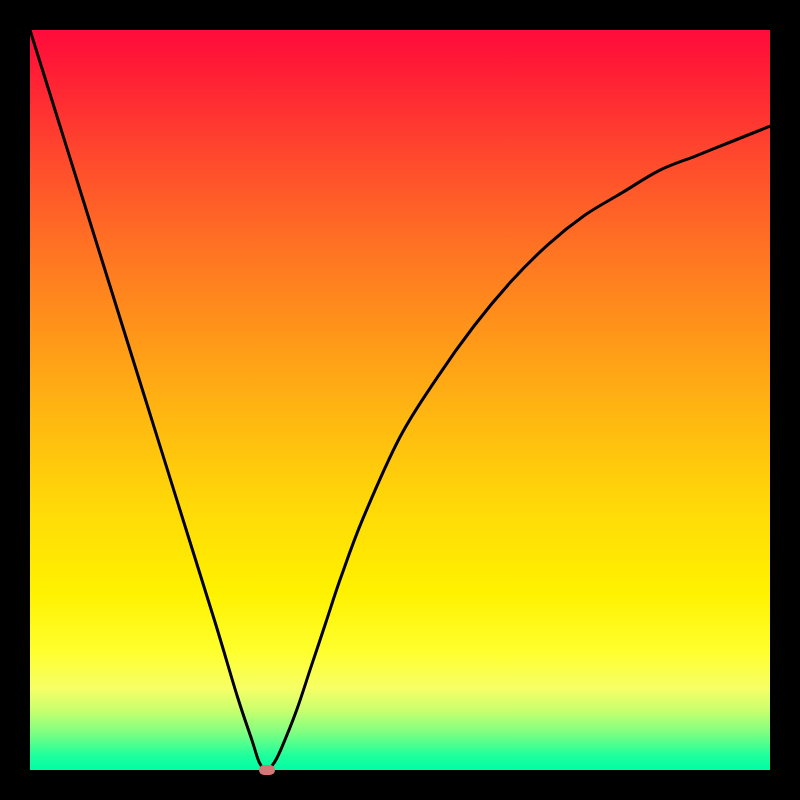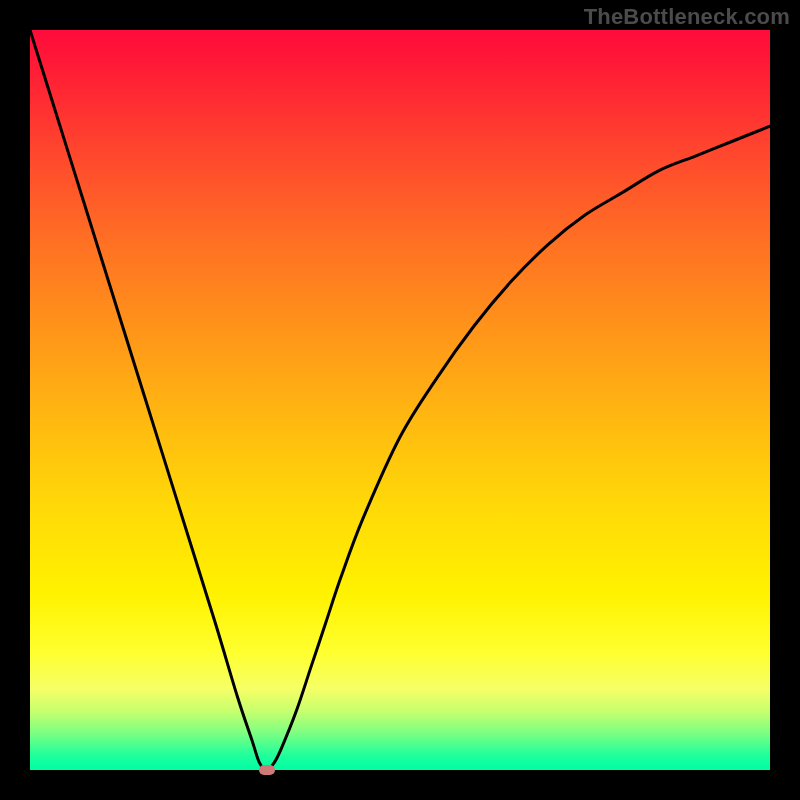--- a/index.html
+++ b/index.html
@@ -66,21 +66,20 @@
     border-radius: 5px / 5px;
     background: #cf7a76;
     transform: translate(-50%, -50%);
   }
 </style>
 </head>
 <body>
 
 <div class="frame">
 
-  <div class="watermark">TheBottleneck.com</div>
 
   <div class="plot">
     <svg class="curve" viewBox="0 0 740 740" preserveAspectRatio="none">
       <path id="curve-path" fill="none" stroke="#000" stroke-width="3" stroke-linejoin="round" stroke-linecap="round" d="M 0.00 0.00 C 6.17 19.73, 24.67 78.93, 37.00 118.40 C 49.33 157.87, 61.67 197.33, 74.00 236.80 C 86.33 276.27, 98.67 315.73, 111.00 355.20 C 123.33 394.67, 135.67 434.13, 148.00 473.60 C 160.33 513.07, 175.13 559.93, 185.00 592.00 C 194.87 624.07, 201.03 646.27, 207.20 666.00 C 213.37 685.73, 218.30 699.30, 222.00 710.40 C 225.70 721.50, 226.93 727.67, 229.40 732.60 C 231.87 737.53, 234.33 740.00, 236.80 740.00 C 239.27 740.00, 241.73 736.30, 244.20 732.60 C 246.67 728.90, 247.90 726.43, 251.60 717.80 C 255.30 709.17, 261.47 694.37, 266.40 680.80 C 271.33 667.23, 276.27 651.20, 281.20 636.40 C 286.13 621.60, 291.07 606.80, 296.00 592.00 C 300.93 577.20, 304.63 564.87, 310.80 547.60 C 316.97 530.33, 323.13 511.83, 333.00 488.40 C 342.87 464.97, 357.67 430.43, 370.00 407.00 C 382.33 383.57, 394.67 366.30, 407.00 347.80 C 419.33 329.30, 431.67 312.03, 444.00 296.00 C 456.33 279.97, 468.67 265.17, 481.00 251.60 C 493.33 238.03, 505.67 225.70, 518.00 214.60 C 530.33 203.50, 542.67 193.63, 555.00 185.00 C 567.33 176.37, 579.67 170.20, 592.00 162.80 C 604.33 155.40, 616.67 146.77, 629.00 140.60 C 641.33 134.43, 653.67 130.73, 666.00 125.80 C 678.33 120.87, 690.67 115.93, 703.00 111.00 C 715.33 106.07, 733.83 98.67, 740.00 96.20"></path>
     </svg>
     <div id="min-dot" class="dot" style="left: 236.8px; top: 740px;"></div>
   </div>
 
 </div>
 

